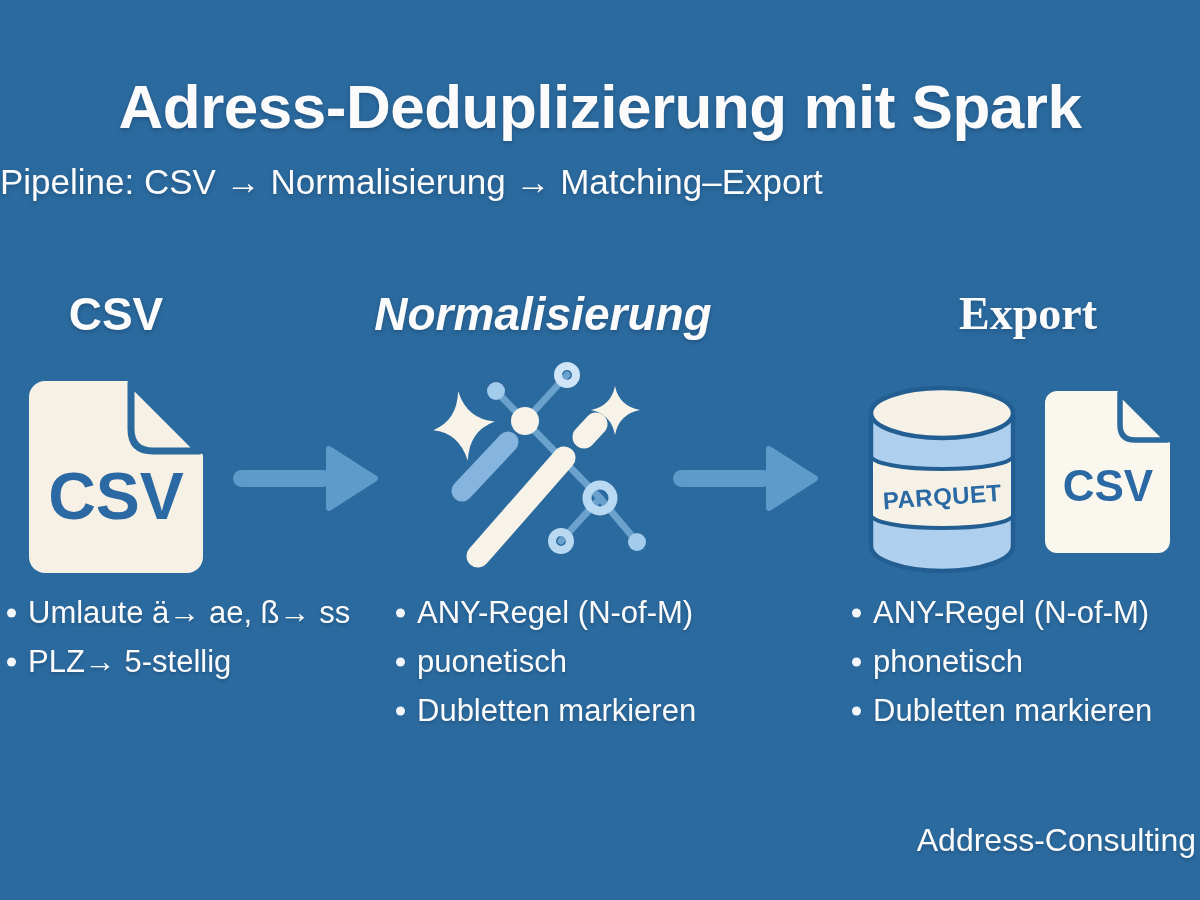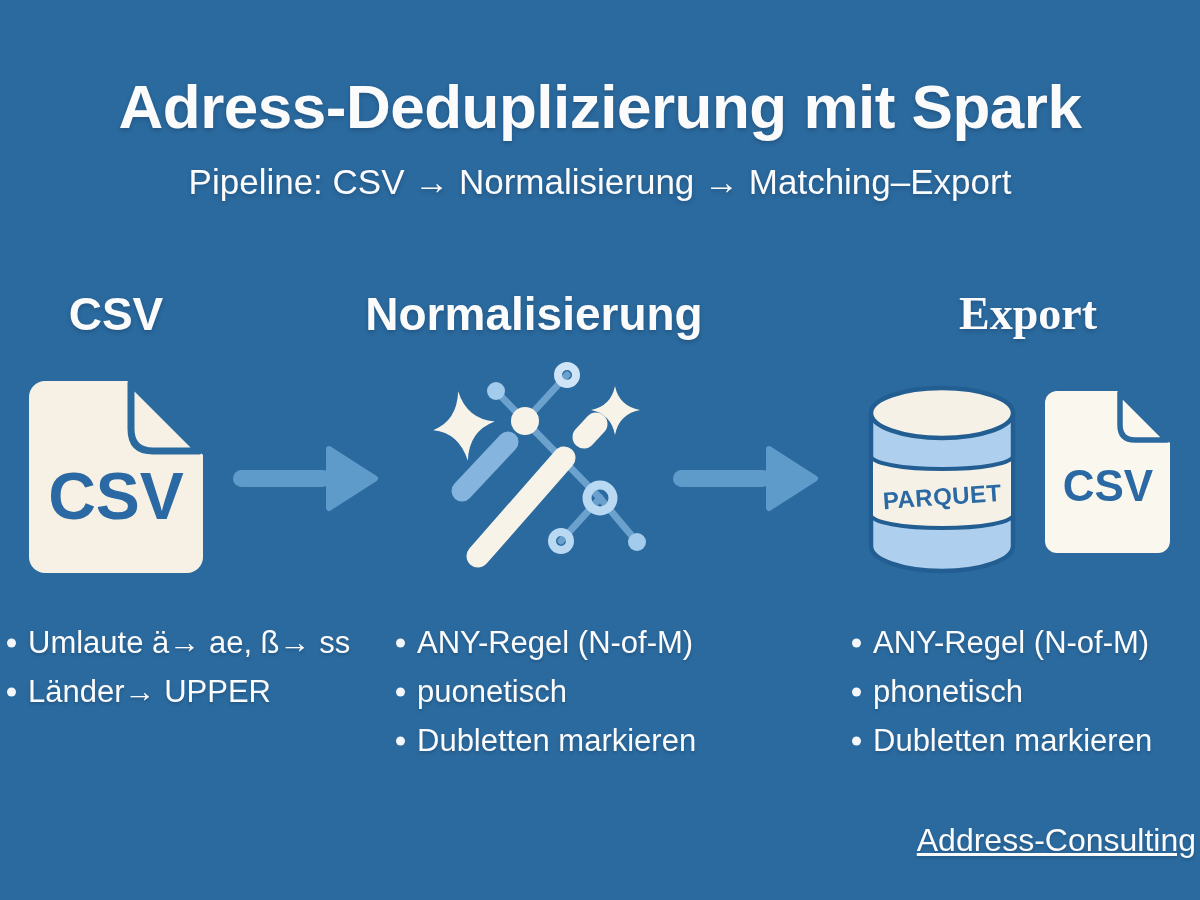--- a/index.html
+++ b/index.html
@@ -10,50 +10,49 @@
     color:#fbfbfb;
   }
   .txt-shadow{text-shadow:0 2px 4px rgba(10,30,60,.28);}
   .title{
     position:absolute;top:74px;left:0;width:100%;
     text-align:center;font-size:62px;font-weight:700;letter-spacing:-.5px;
     line-height:1.05;white-space:nowrap;
   }
   .subtitle{
     position:absolute;top:162px;left:0;width:100%;
-    text-align:center;font-size:35px;font-weight:500;white-space:nowrap;
+    text-align:left;font-size:35px;font-weight:500;white-space:nowrap;
   }
   .col-heading{
     position:absolute;top:291px;text-align:center;
     font-size:46px;font-weight:700;white-space:nowrap;line-height:1;
   }
   .h-csv{left:0;width:232px;}
-  .h-norm{left:364px;width:340px;}
+  .h-norm{left:373px;width:340px;font-style:italic;}
   .h-export{left:928px;width:200px;font-family:Liberation Serif, serif;}
   .icon-abs{position:absolute;}
   .bullets{
-    position:absolute;top:618px;list-style:none;margin:0;padding:0;
+    position:absolute;top:588px;list-style:none;margin:0;padding:0;
     font-size:31px;font-weight:500;white-space:nowrap;
   }
   .bullets li{
     position:relative;padding-left:24px;height:49px;line-height:49px;
     text-shadow:0 2px 3px rgba(10,30,60,.25);
   }
   .bullets li::before{
     content:"";position:absolute;left:3px;top:50%;transform:translateY(-50%);
     width:9px;height:9px;border-radius:50%;background:#f4f6f9;
   }
   .ul-1{left:4px;}
   .ul-2{left:393px;}
   .ul-3{left:849px;}
   .footer{
     position:absolute;top:822px;right:4px;
     font-size:32px;font-weight:500;white-space:nowrap;
     text-shadow:0 2px 3px rgba(10,30,60,.25);
-    text-decoration:underline;
   }
 </style>
 </head>
 <body>
 
 <div class="canvas">
 
   <div class="title txt-shadow">Adress-Deduplizierung mit Spark</div>
   <div class="subtitle txt-shadow">Pipeline: CSV → Normalisierung → Matching–Export</div>
 
@@ -109,21 +108,21 @@
   </svg>
 
   <svg class="icon-abs" style="left:1043px;top:388px;" width="130" height="170" viewBox="0 0 130 170">
     <path d="M14,3 H75 L127,55 V153 a12,12 0 0 1 -12,12 H14 a12,12 0 0 1 -12,-12 V15 a12,12 0 0 1 12,-12 Z" fill="#faf7ee"></path>
     <path d="M77,5 L124,52 L92,52 Q77,52 77,37 Z" fill="#faf7ee" stroke="#2b6a9e" stroke-width="5.5" stroke-linejoin="round"></path>
     <text x="65" y="113" text-anchor="middle" font-size="44" font-weight="700" fill="#2a69a3" font-family="Liberation Sans, DejaVu Sans, sans-serif">CSV</text>
   </svg>
 
   <ul class="bullets ul-1">
     <li>Umlaute ä→ ae, ß→ ss</li>
-    <li>Länder→ UPPER</li>
+    <li>PLZ→ 5-stellig</li>
   </ul>
   <ul class="bullets ul-2">
     <li>ANY-Regel (N-of-M)</li>
     <li>puonetisch</li>
     <li>Dubletten markieren</li>
   </ul>
   <ul class="bullets ul-3">
     <li>ANY-Regel (N-of-M)</li>
     <li>phonetisch</li>
     <li>Dubletten markieren</li>

